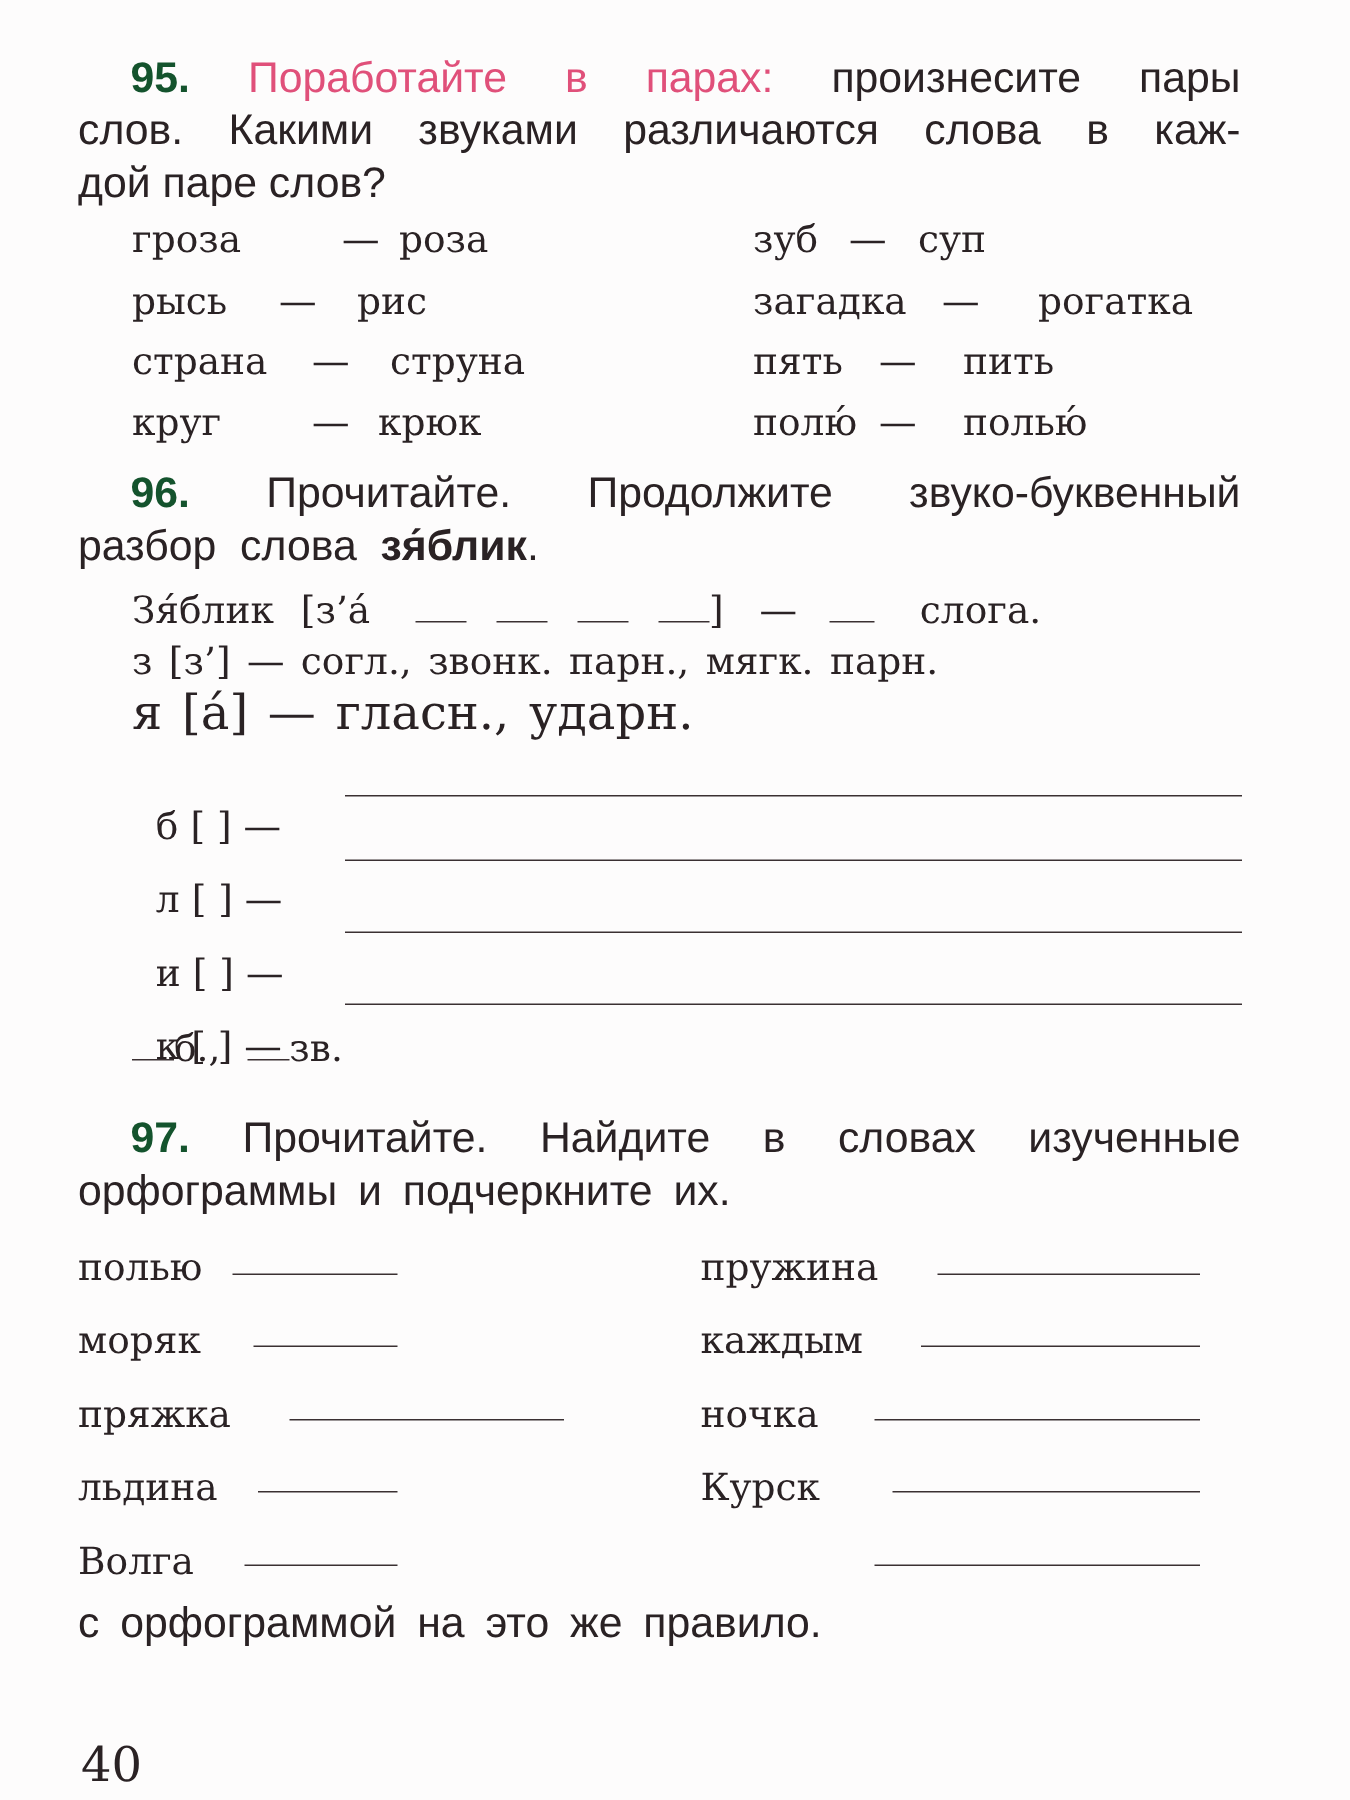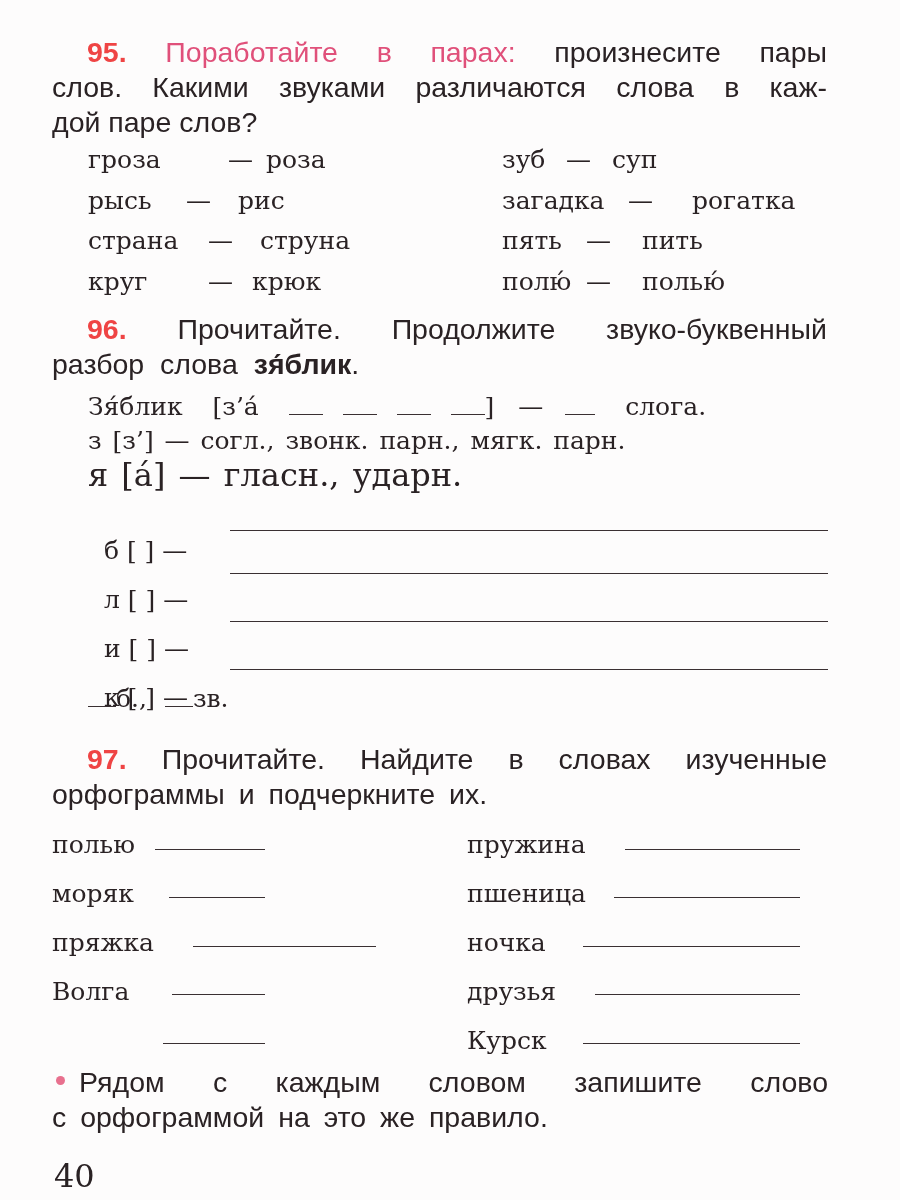--- a/index.html
+++ b/index.html
@@ -5,21 +5,21 @@
   html, body { margin: 0; padding: 0; }
   body {
     width: 900px; height: 1200px; overflow: hidden;
     background: #fdfcfc;
     position: relative;
     color: #2a2224;
   }
   .sans { font-family: "Liberation Sans", "DejaVu Sans", sans-serif; }
   .serif { font-family: "DejaVu Serif", "Liberation Serif", serif; }
   .abs { position: absolute; }
-  .task-num { color: #ef4444; font-weight: bold; }
+  .task-num { color: #14532d; font-weight: bold; }
   .pink { color: #e0507a; }
   .para {
     font-size: 28.5px; line-height: 35px;
     text-align: justify; text-align-last: left;
   }
   .para .line { display: block; text-align: justify; text-align-last: justify; white-space: nowrap; }
   .para .line.last { text-align-last: left; }
   .rule { position: absolute; height: 0; border-top: 1.5px solid #3a3032; }
   .bullet { display:inline-block; width: 9px; height: 9px; border-radius: 50%; background: #e8708e; vertical-align: middle; margin-right: 14px; position: relative; top: -4px; }
   .ghost { color: #e9e5e6; }
@@ -62,21 +62,21 @@
     <span>Прочитайте. Продолжите звуко-буквенный</span>
   </span>
 </div>
 <div class="abs sans" style="left:52px;top:347px;font-size:28.5px;line-height:35px;white-space:nowrap;">
   <span style="word-spacing:8px;">разбор слова</span>
   <span style="font-weight:bold;margin-left:8px;">зя́блик</span><span>.</span>
 </div>
 
 <div class="abs serif" style="left:88px;top:390px;font-size:25px;line-height:34px;white-space:nowrap;">
   <span>Зя́блик</span>
-  <span style="margin-left:22px;">[з’а́</span>
+  <span style="margin-left:10px;">[з’а́</span>
   <span class="blank" style="width:34px;margin-left:22px;"></span>
   <span class="blank" style="width:34px;margin-left:12px;"></span>
   <span class="blank" style="width:34px;margin-left:12px;"></span>
   <span class="blank" style="width:34px;margin-left:12px;"></span><span>]</span>
   <span style="margin-left:16px;">—</span>
   <span class="blank" style="width:30px;margin-left:14px;"></span>
   <span style="margin-left:22px;text-align:center;">слога.</span>
 </div>
 <div class="abs serif" style="left:88px;top:424px;font-size:25px;line-height:34px;white-space:pre;word-spacing:3px;">з [з’] — согл., звонк. парн., мягк. парн.</div>
 <div class="abs serif" style="left:88px;top:458px;font-size:32px;line-height:34px;white-space:pre;word-spacing:3px;">я [а́] — гласн., ударн.</div>
@@ -113,42 +113,39 @@
   </span>
 </div>
 <div class="abs sans" style="left:52px;top:777px;font-size:28.5px;line-height:35px;white-space:nowrap;word-spacing:6px;">
   <span>орфограммы и подчеркните их.</span>
 </div>
 
 <div class="abs serif" style="left:52px;top:820px;font-size:25px;line-height:49px;">
   <div>полью</div>
   <div>моряк</div>
   <div>пряжка</div>
+  <div>льдина</div>
   <div>Волга</div>
 </div>
 <div class="rule" style="left:115px;top:848px;width:0px;border:none;"></div>
 <div class="rule" style="left:155px;top:849px;width:110px;"></div>
 <div class="rule" style="left:169px;top:897px;width:96px;"></div>
 <div class="rule" style="left:193px;top:946px;width:183px;"></div>
 <div class="rule" style="left:172px;top:994px;width:93px;"></div>
 <div class="rule" style="left:163px;top:1043px;width:102px;"></div>
 
 <div class="abs serif" style="left:467px;top:820px;font-size:25px;line-height:49px;">
   <div>пружина</div>
-  <div>пшеница</div>
+  <div>каждым</div>
   <div>ночка</div>
-  <div>друзья</div>
   <div>Курск</div>
 </div>
 <div class="rule" style="left:625px;top:849px;width:175px;"></div>
 <div class="rule" style="left:614px;top:897px;width:186px;"></div>
 <div class="rule" style="left:583px;top:946px;width:217px;"></div>
 <div class="rule" style="left:595px;top:994px;width:205px;"></div>
 <div class="rule" style="left:583px;top:1043px;width:217px;"></div>
 
 <div class="abs sans" style="left:56px;top:1065px;width:772px;font-size:28.5px;line-height:35px;">
-  <div style="text-align:justify;text-align-last:justify;white-space:nowrap;">
-    <span class="bullet"></span><span style="word-spacing:22px;">Рядом с каждым словом запишите слово</span>
-  </div>
   <div style="margin-left:-4px;white-space:nowrap;word-spacing:6px;">с орфограммой на это же правило.</div>
 </div>
 
 <div class="abs serif" style="left:54px;top:1160px;font-size:32px;line-height:32px;">40</div>
 
 </body></html>

